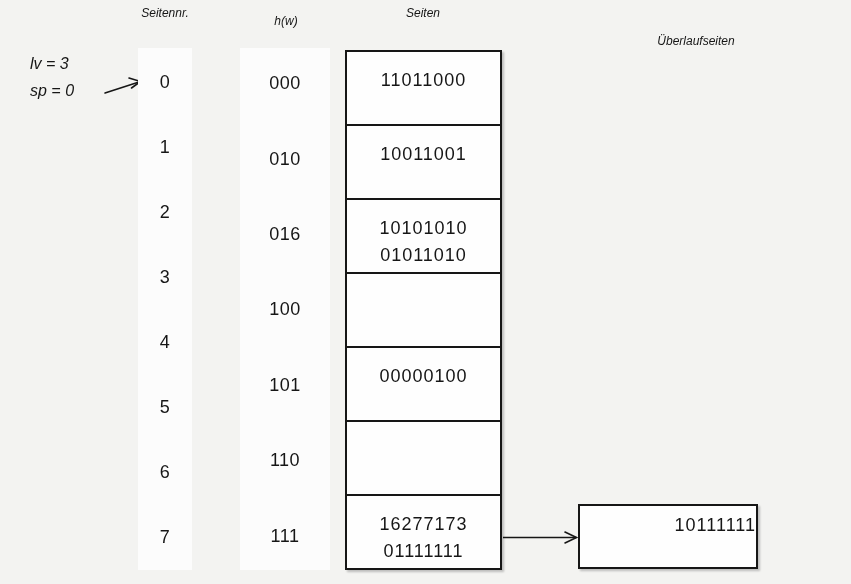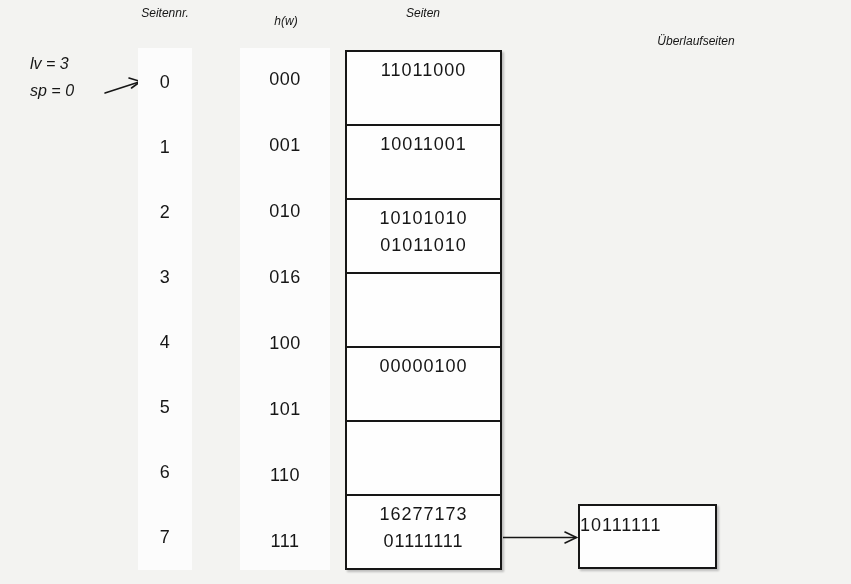--- a/index.html
+++ b/index.html
@@ -32,29 +32,29 @@
         font-size:18px;letter-spacing:.5px;}
   
   .bucket-box{
     left:345px;top:50px;width:157px;height:520px;
     background:#fefefe;border:2px solid #161616;box-sizing:border-box;
     display:flex;flex-direction:column;
     box-shadow:2px 2px 2px rgba(0,0,0,.22);
   }
   .bucket{
     flex:1;border-bottom:2px solid #161616;box-sizing:border-box;
-    text-align:center;padding-top:5px;
+    text-align:center;padding-top:15px;
     font-size:18px;line-height:27px;letter-spacing:1px;
   }
   .bucket:last-child{border-bottom:none;}
   
   .overflow-box{
-    left:578px;top:504px;width:139px;height:65px;
+    left:578px;top:504px;width:180px;height:65px;
     background:#fefefe;border:2px solid #161616;box-sizing:border-box;
-    text-align:left;padding-top:6px;
+    text-align:right;padding-top:6px;
     font-size:18px;line-height:27px;letter-spacing:1px;
     box-shadow:2px 2px 2px rgba(0,0,0,.22);
   }
   svg{display:block;}
   .stroke{stroke:#161616;stroke-width:1.6;fill:none;stroke-linecap:round;}
 </style>
 </head>
 <body>
 
 <div class="abs hdr" style="left:165px;">Seitennr.</div>
@@ -81,21 +81,20 @@
   <div class="crow">2</div>
   <div class="crow">3</div>
   <div class="crow">4</div>
   <div class="crow">5</div>
   <div class="crow">6</div>
   <div class="crow">7</div>
 </div>
 
 <div class="abs colrows col-hash">
   <div class="crow">000</div>
-  <div class="crow">001</div>
   <div class="crow">010</div>
   <div class="crow">016</div>
   <div class="crow">100</div>
   <div class="crow">101</div>
   <div class="crow">110</div>
   <div class="crow">111</div>
 </div>
 
 <div class="abs bucket-box">
   <div class="bucket">

